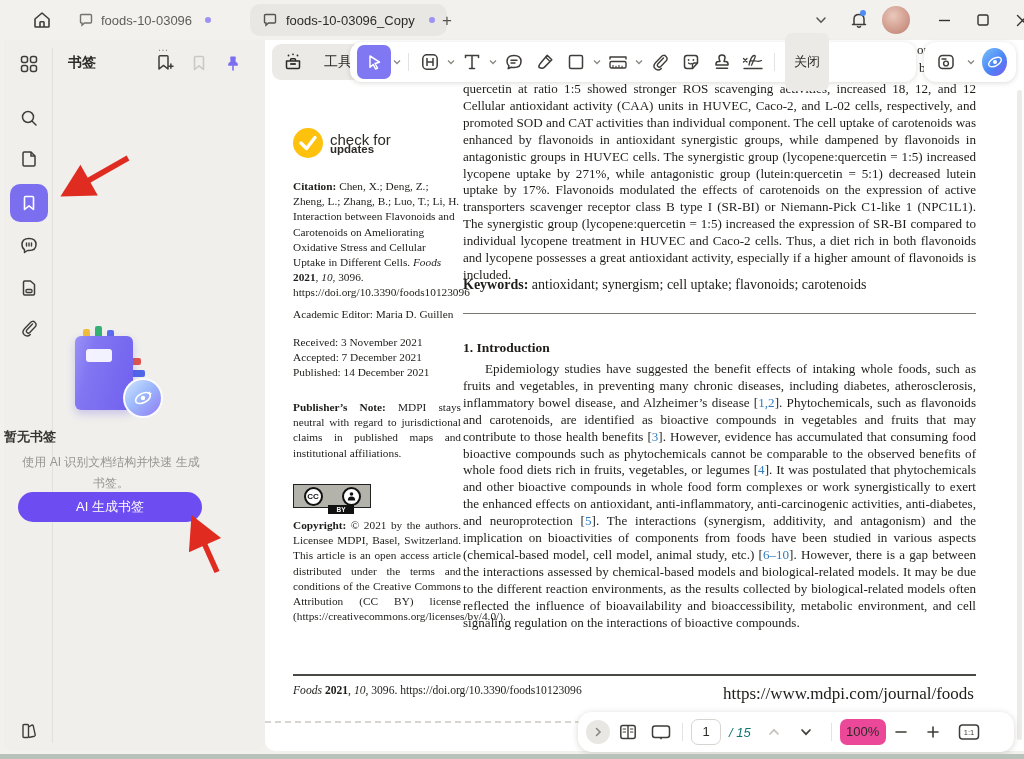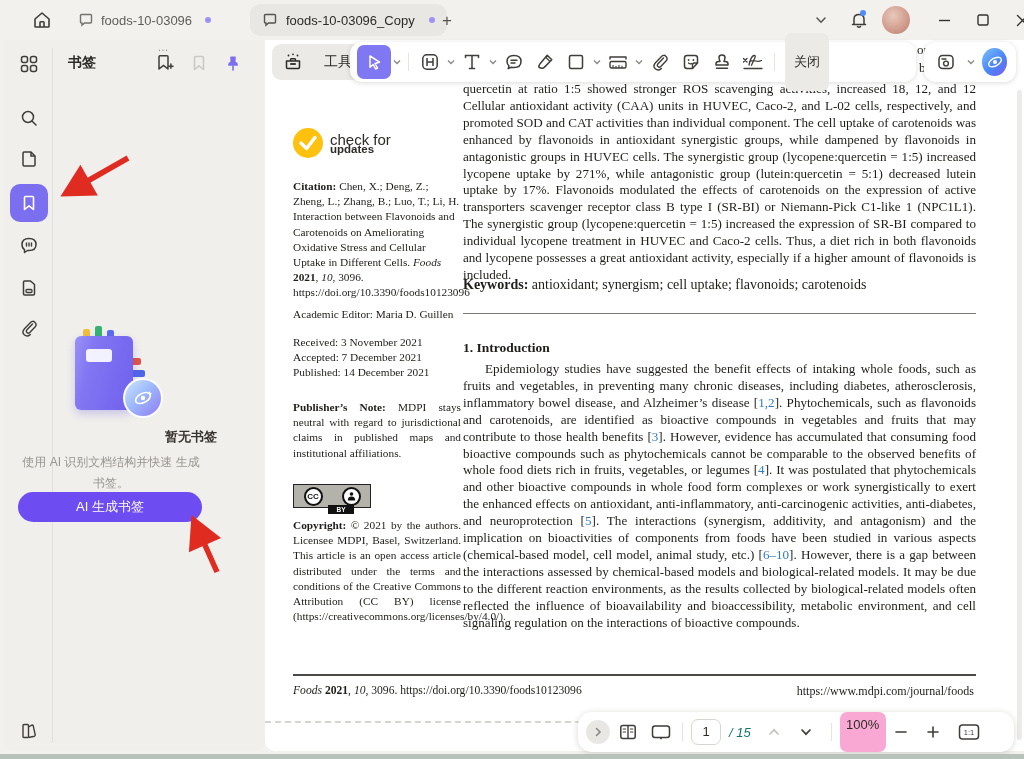--- a/index.html
+++ b/index.html
@@ -27,36 +27,36 @@
   .panel-icon { position:absolute; top:13px; width:20px; height:20px; display:flex; align-items:center; justify-content:center; }
   .more-dots { position:absolute; left:146px; top:1px; width:28px; text-align:center; color:#8b8884; font-size:11px; letter-spacing:2px; }
 
   
   .illus { position:absolute; left:49px; top:286px; width:110px; height:92px; }
   .book { position:absolute; left:22px; top:10px; width:58px; height:74px; border-radius:6px; background:linear-gradient(105deg,#9a92f6 0%,#8276f2 28%,#6f60ee 100%); box-shadow:0 4px 8px rgba(90,70,220,.25); }
   .book-label { position:absolute; left:11px; top:13px; width:26px; height:13px; background:rgba(255,255,255,.9); border-radius:3px; }
   .tab-top { position:absolute; width:7px; border-radius:2px; }
   .tab-side { position:absolute; height:7px; border-radius:2px; }
   .ai-badge { position:absolute; right:0px; bottom:0px; width:40px; height:40px; border-radius:50%; background:linear-gradient(135deg,#cfe6fd 0%,#9db9fb 45%,#8f7bf5 100%); border:2px solid rgba(255,255,255,.95); display:flex; align-items:center; justify-content:center; }
-  .empty-title { position:absolute; left:0; top:388px; width:213px; text-align:right; font-size:13px; font-weight:bold; color:#37342f; }
+  .empty-title { position:absolute; left:0; top:388px; width:213px; text-align:left; font-size:13px; font-weight:bold; color:#37342f; }
   .empty-desc { position:absolute; left:14px; top:412px; width:186px; text-align:center; font-size:12px; line-height:1.75; color:#999690; }
   .ai-btn { position:absolute; left:14px; top:452px; width:184px; height:30px; border-radius:15px; background:#6d4df2; color:#fff; font-size:13px; display:flex; align-items:center; justify-content:center; border:none; }
   .palette-btn { position:absolute; left:13px; top:679px; width:24px; height:24px; display:flex; align-items:center; justify-content:center; }
 
   
   .content { position:absolute; left:265px; top:40px; width:759px; height:711px; background:#ffffff; border-radius:0 0 0 10px; overflow:hidden; }
   .pdf-serif { font-family:"Liberation Serif", serif; color:#1e1d1a; }
   .abstract { position:absolute; left:198px; top:41px; width:513px; font-size:13.1px; line-height:16.9px; text-align:justify; }
   .keywords { position:absolute; left:198px; top:237px; width:513px; font-size:14px; }
   .rule { position:absolute; left:198px; top:273px; width:513px; height:1px; background:#7a7873; }
   .intro-h { position:absolute; left:198px; top:300px; font-size:13.5px; font-weight:bold; }
   .intro-p { position:absolute; left:198px; top:321px; width:513px; font-size:13.1px; line-height:16.9px; text-align:justify; text-indent:22px; }
   .footer-rule { position:absolute; left:28px; top:634px; width:683px; height:2px; background:#4b4945; }
   .footer-left { position:absolute; left:28px; top:644px; font-size:11.6px; }
-  .footer-right { position:absolute; right:50px; top:644px; font-size:12px; }
+  .footer-right { position:absolute; right:50px; top:644px; font-size:17px; }
   .margincol { font-size:11.3px; line-height:15.2px; }
   .cfu-circle { position:absolute; width:30px; height:30px; border-radius:50%; background:#fec10e; }
   .ccbadge { position:absolute; left:28px; top:444px; width:78px; height:24px; background:#b3b3ab; border:1px solid #222; display:flex; align-items:center; justify-content:space-around; }
   .cc-circ { width:19px; height:19px; border-radius:50%; background:#fff; border:2.5px solid #111; display:flex; align-items:center; justify-content:center; font-size:8px; font-weight:bold; color:#111; }
   .by-bar { position:absolute; right:16px; bottom:-7px; width:26px; height:9px; background:#111; color:#fff; font-size:6.5px; font-weight:bold; text-align:center; line-height:9px; }
   .dashed { position:absolute; left:0px; top:681px; width:316px; border-top:2px dashed #d8d5d0; }
   .frag { position:absolute; font-family:"Liberation Serif", serif; font-size:13px; color:#1e1d1a; }
   .b { font-weight:bold; } .i { font-style:italic; } .ref { color:#2f7cc0; }
   .scrollbar { position:absolute; right:2px; top:50px; width:5px; height:650px; background:#edebe8; border-radius:3px; }
 
@@ -71,21 +71,21 @@
   .tdiv { width:1px; height:18px; background:#e5e3df; margin:0 5px; }
   .closebtn { margin-left:4px; padding:20px 9px; background:#eceae6; border-radius:7px; font-size:13px; color:#2d2b27; }
   .aicircle { width:28px; height:28px; border-radius:50%; background:linear-gradient(135deg,#7cc0fa 0%,#4a86f6 55%,#7a5cf0 100%); display:flex; align-items:center; justify-content:center; }
 
   
   .bottombar { position:absolute; left:578px; top:712px; width:436px; height:40px; background:#fff; border-radius:14px; box-shadow:0 1px 6px rgba(60,55,45,.2); display:flex; align-items:center; padding:0 8px; gap:8px; }
   .bb-circle { width:24px; height:24px; border-radius:50%; background:#e9e7e3; display:flex; align-items:center; justify-content:center; }
   .bb-icon { width:24px; height:24px; display:flex; align-items:center; }
   .pagebox { width:30px; height:26px; background:#fff; border:1px solid #d8d5d0; border-radius:7px; font-size:13px; color:#2d2b27; text-align:center; line-height:24px; }
   .pagetotal { font-size:13px; color:#0f766e;font-style:italic; }
-  .zoombox { width:46px; height:40px; background:#f9a8d4; border-radius:7px; font-size:13px; color:#2d2b27; text-align:center; line-height:26px; }
+  .zoombox { width:46px; height:26px; background:#ec4899; border-radius:7px; font-size:13px; color:#2d2b27; text-align:center; line-height:26px; }
   .bb-div { width:1px; height:18px; background:#e5e3df; }
 
   .bottomstrip { position:absolute; left:0; bottom:0; width:1024px; height:5px; background:#b7c3ba; }
   .arrows { position:absolute; left:0; top:0; width:1024px; height:759px; pointer-events:none; z-index:50; }
   svg.ic { display:block; }
 </style>
 </head>
 <body>
 
 <div class="titlebar">

